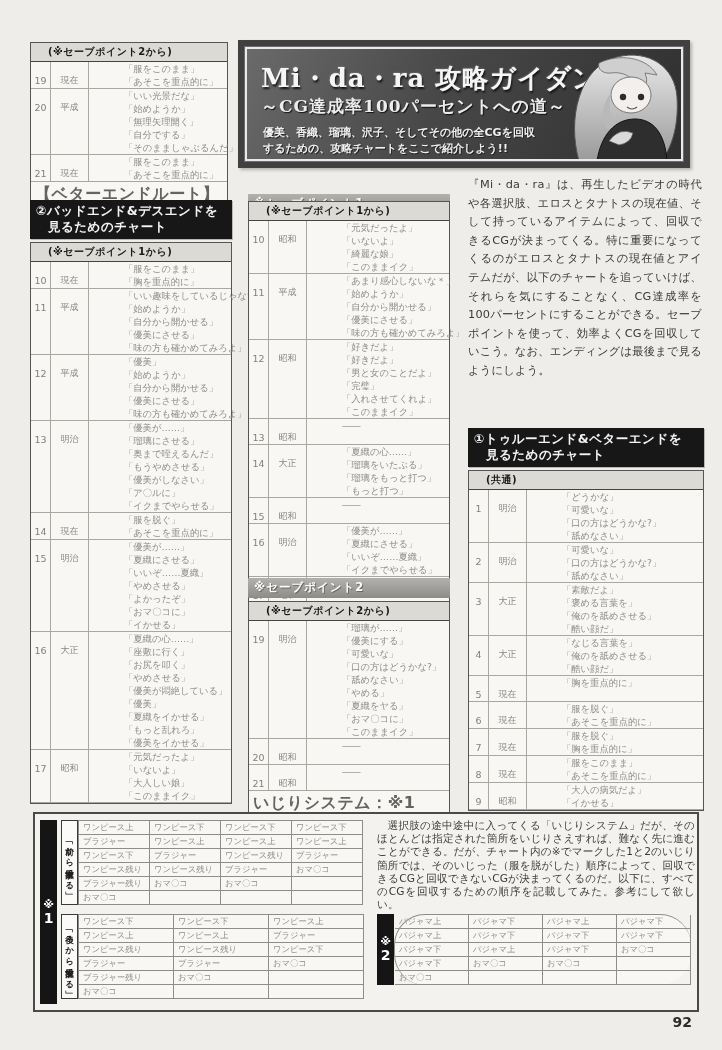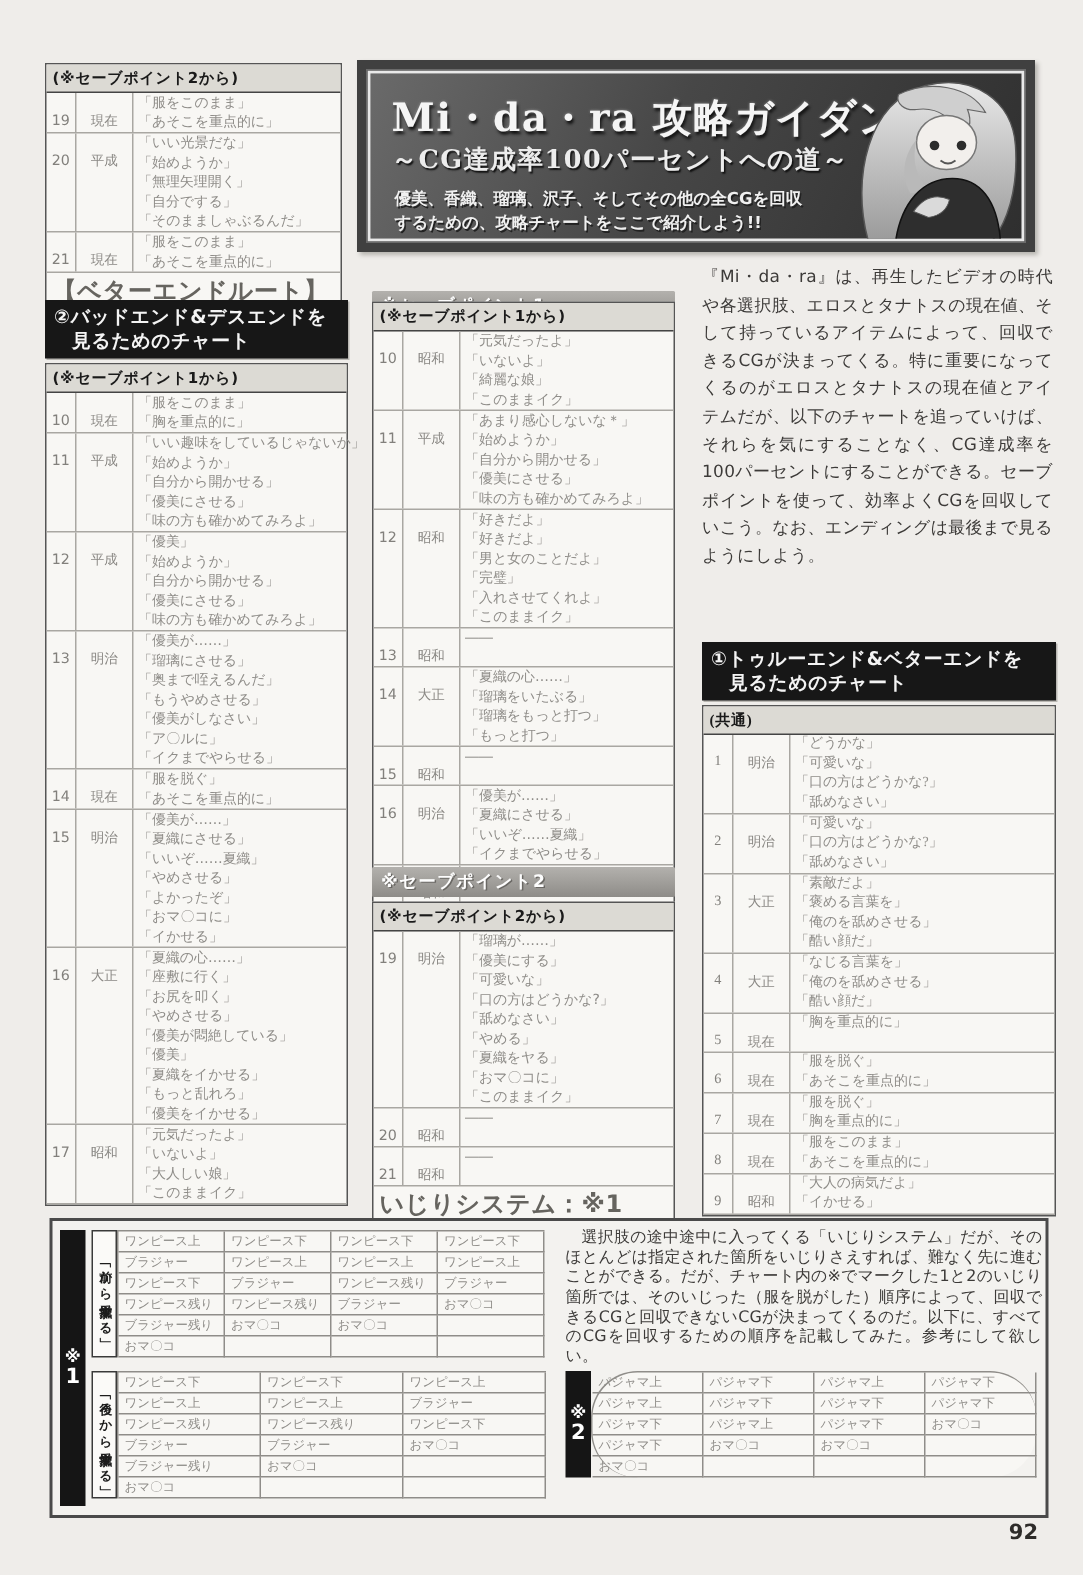--- a/index.html
+++ b/index.html
@@ -5,28 +5,28 @@
   * { margin:0; padding:0; box-sizing:border-box; }
   html,body { background:#d8d6d2; }
   body { font-family:"DejaVu Sans","Liberation Sans",sans-serif; }
   .page {
     position:relative; width:722px; height:1050px; margin:0 auto;
     background:#efedea; overflow:hidden;
   }
   
   .ctable { position:absolute; background:#f8f7f4; border:1.5px solid #555; font-size:9.5px; }
   .ct-header { background:#dcdad4; color:#1a1a1a; font-weight:bold; font-size:10px;
-               padding:2px 4px; border-bottom:1.5px solid #444; letter-spacing:.5px; }
+               padding:2px 17px; border-bottom:1.5px solid #444; letter-spacing:.5px; }
   .ct-row { display:flex; border-bottom:1px solid #a9a7a2; }
   .ct-row:last-of-type { border-bottom:1px solid #a9a7a2; }
   .ct-no { width:20px; flex:0 0 20px; color:#82807c; text-align:center; padding-top:13px;
            border-right:1px solid #a9a7a2; font-size:9.5px; }
   .ct-era { width:38px; flex:0 0 38px; color:#8a8884; text-align:center; padding-top:12px;
             border-right:1px solid #a9a7a2; font-size:9px; }
-  .ct-choices { flex:1; padding:0 3px; }
+  .ct-choices { flex:1; padding:0 3px;margin-left:32px; }
   .ct-line { color:#8f8d89; line-height:13px; white-space:nowrap; overflow:hidden; font-size:9.3px; }
   .ct-footer { padding:1.5px 4px; color:#66645f; font-size:16px; border-bottom:1px solid #a9a7a2; font-weight:bold; letter-spacing:.5px;}
   .ct-footer:last-child { border-bottom:none; }
   
   .black-bar { position:absolute; background:#171717; color:#f4f4f4; font-weight:bold;
                font-size:12.5px; line-height:16px; padding:3px 6px 4px 6px; letter-spacing:.5px;
                box-shadow:1px 1px 0 #b9b7b2; }
   .black-bar .t2 { padding-left:12px; }
   
   .gray-bar { position:absolute; background:linear-gradient(#b3b1ad,#8e8c88); color:#fdfdfd;
@@ -353,21 +353,21 @@
       <div class="ct-footer">いじりシステム：※1</div>
       <div class="ct-footer">【トゥルーエンド】</div>
     </div>
 
   <div class="intro">『Mi・da・ra』は、再生したビデオの時代や各選択肢、エロスとタナトスの現在値、そして持っているアイテムによって、回収できるCGが決まってくる。特に重要になってくるのがエロスとタナトスの現在値とアイテムだが、以下のチャートを追っていけば、それらを気にすることなく、CG達成率を100パーセントにすることができる。セーブポイントを使って、効率よくCGを回収していこう。なお、エンディングは最後まで見るようにしよう。</div>
 
   <div class="black-bar" style="left:468px; top:428px; width:236px;">
     <div class="t1">①トゥルーエンド&amp;ベターエンドを</div>
     <div class="t2">見るためのチャート</div>
   </div>
-  <div class="ctable" style="left:468px; top:470px; width:236px;font-family:Liberation Serif, serif;">
+  <div class="ctable" style="left:468px; top:470px; width:236px;">
       <div class="ct-header">(共通)</div>
       <div class="ct-row">
         <div class="ct-no">1</div>
         <div class="ct-era">明治</div>
         <div class="ct-choices">
           <div class="ct-line">「どうかな」</div>
           <div class="ct-line">「可愛いな」</div>
           <div class="ct-line">「口の方はどうかな?」</div>
           <div class="ct-line">「舐めなさい」</div>
         </div>

